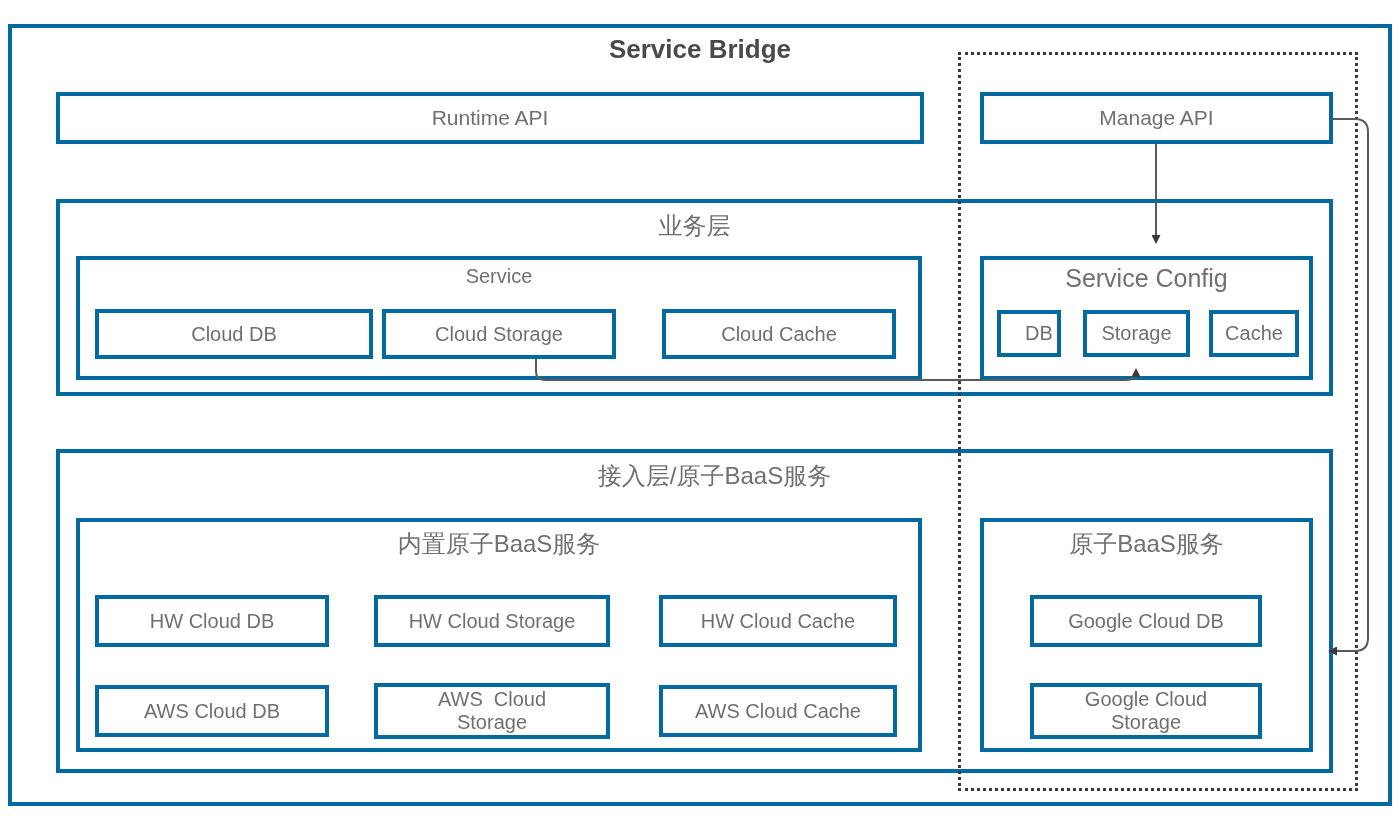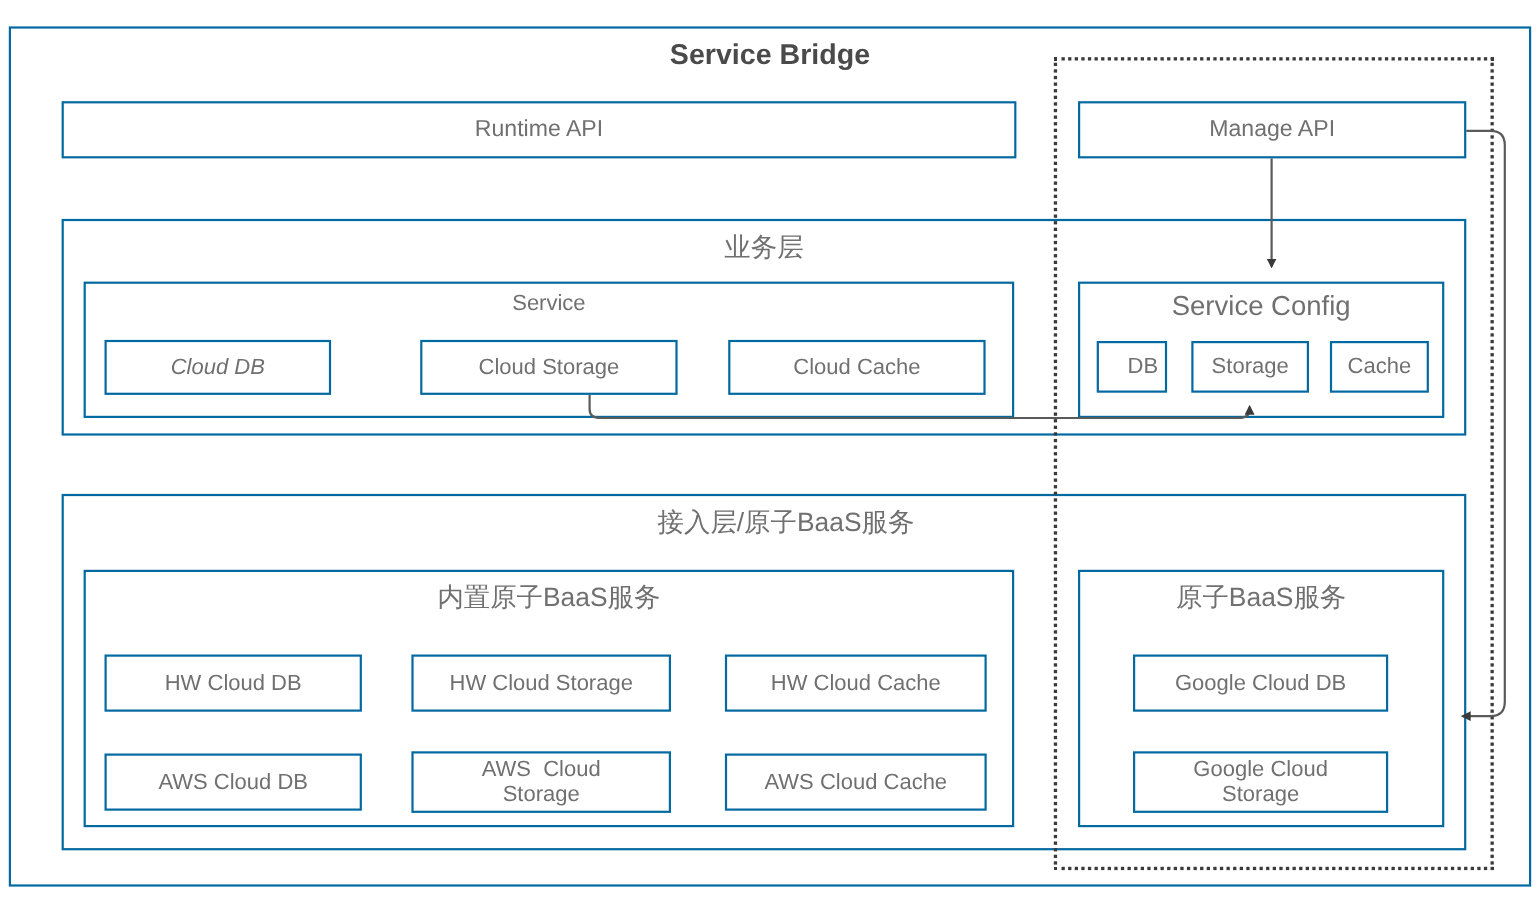--- a/index.html
+++ b/index.html
@@ -10,21 +10,21 @@
   #canvas {
     position: relative;
     width: 1400px;
     height: 819px;
     background: #ffffff;
     font-family: "Liberation Sans", "DejaVu Sans", sans-serif;
     overflow: hidden;
   }
   .box {
     position: absolute;
-    border: 2px solid #0369a1;
+    border: 4px solid #0369a1;
     background: #ffffff;
     box-sizing: border-box;
   }
   .lbl {
     position: absolute;
     color: #707070;
     text-align: center;
     white-space: pre;
     line-height: 1.15;
     box-sizing: border-box;
@@ -76,21 +76,21 @@
   <div class="box centered" style="left:980px; top:92px; width:353px; height:52px; font-size:21px;">
     <span>Manage API</span>
   </div>
 
   <div class="box" style="left:56px; top:199px; width:1277px; height:197px;"></div>
   <div class="lbl" style="left:56px; top:212px; width:1277px; font-size:24px;">业务层</div>
 
   <div class="box" style="left:76px; top:256px; width:846px; height:124px;"></div>
   <div class="lbl" style="left:76px; top:265px; width:846px; font-size:20px;">Service</div>
 
-  <div class="box centered" style="left:95px; top:309px; width:206px; height:50px; font-size:20px;font-style:italic;">
+  <div class="box centered" style="left:95px; top:309px; width:278px; height:50px; font-size:20px;">
     <span>Cloud DB</span>
   </div>
   <div class="box centered" style="left:382px; top:309px; width:234px; height:50px; font-size:20px;">
     <span>Cloud Storage</span>
   </div>
   <div class="box centered" style="left:662px; top:309px; width:234px; height:50px; font-size:20px;">
     <span>Cloud Cache</span>
   </div>
 
   <div class="box" style="left:980px; top:256px; width:333px; height:124px;"></div>

